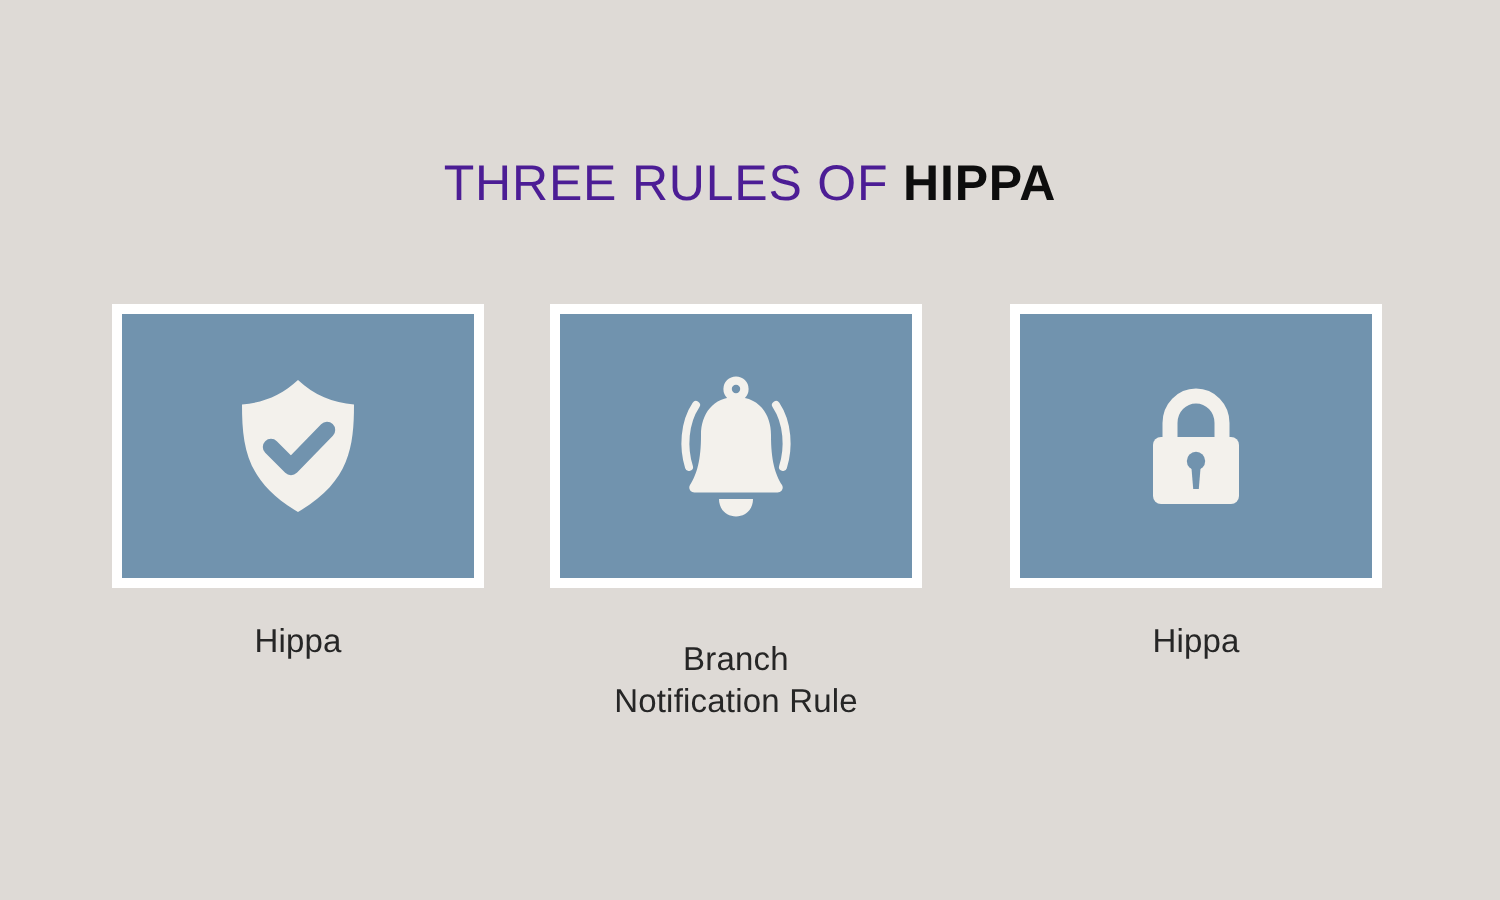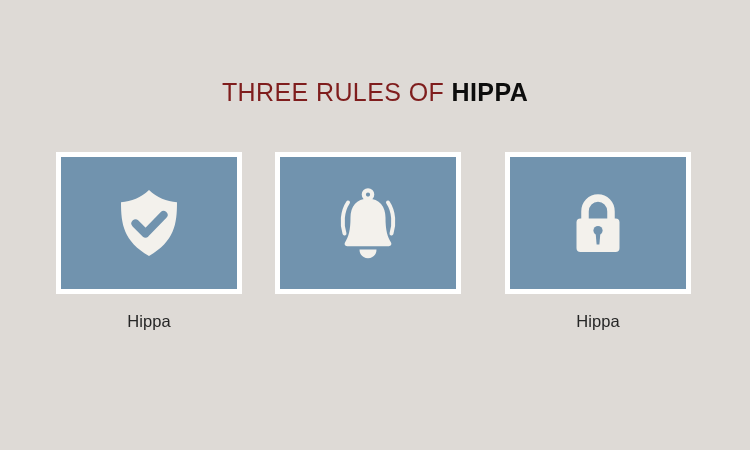--- a/index.html
+++ b/index.html
@@ -25,21 +25,21 @@
     position: absolute;
     left: 0;
     top: 78px;
     width: 750px;
     text-align: center;
     white-space: nowrap;
   }
   .title-text {
     font-size: 25px;
     letter-spacing: 0.4px;
-    color: #7f1d1d;
+    color: #4c1d95;
     font-weight: 400;
   }
   .title-strong {
     font-size: 25px;
     letter-spacing: 0.4px;
     color: #0d0d0d;
     font-weight: 700;
   }
 
   
@@ -123,20 +123,24 @@
 
             <path fill="#F3F1EC" d="M39 14.5 C27.5 14.5 21.5 23 21.5 33.5 C21.5 46 19.5 53 16 58.5 C15 60.2 16.2 62.2 18.2 62.2 L59.8 62.2 C61.8 62.2 63 60.2 62 58.5 C58.5 53 56.5 46 56.5 33.5 C56.5 23 50.5 14.5 39 14.5 Z"></path>
 
             <path fill="#F3F1EC" d="M30.5 65.5 L47.5 65.5 C47.5 70.8 43.7 74.2 39 74.2 C34.3 74.2 30.5 70.8 30.5 65.5 Z"></path>
 
             <path fill="none" stroke="#F3F1EC" stroke-width="4" stroke-linecap="round" d="M15.5 49.5 C12.5 40 13 27.5 19 18.5"></path>
             <path fill="none" stroke="#F3F1EC" stroke-width="4" stroke-linecap="round" d="M62.5 49.5 C65.5 40 65 27.5 59 18.5"></path>
           </svg>
         </span>
       </div>
+      <div class="card-caption">
+        <span class="caption-line">Branch</span>
+        <span class="caption-line">Notification Rule</span>
+      </div>
     </div>
 
     <div class="card card-3">
       <div class="card-frame">
         <span class="card-icon">
           <svg viewBox="0 0 78 78" width="78" height="78" aria-hidden="true">
 
             <path fill="none" stroke="#F3F1EC" stroke-width="7.5" d="M26 38 L26 27.5 C26 20 31.8 14 39 14 C46.2 14 52 20 52 27.5 L52 38"></path>
 
             <rect x="17.5" y="34.5" width="43" height="33.5" rx="4" ry="4" fill="#F3F1EC"></rect>

